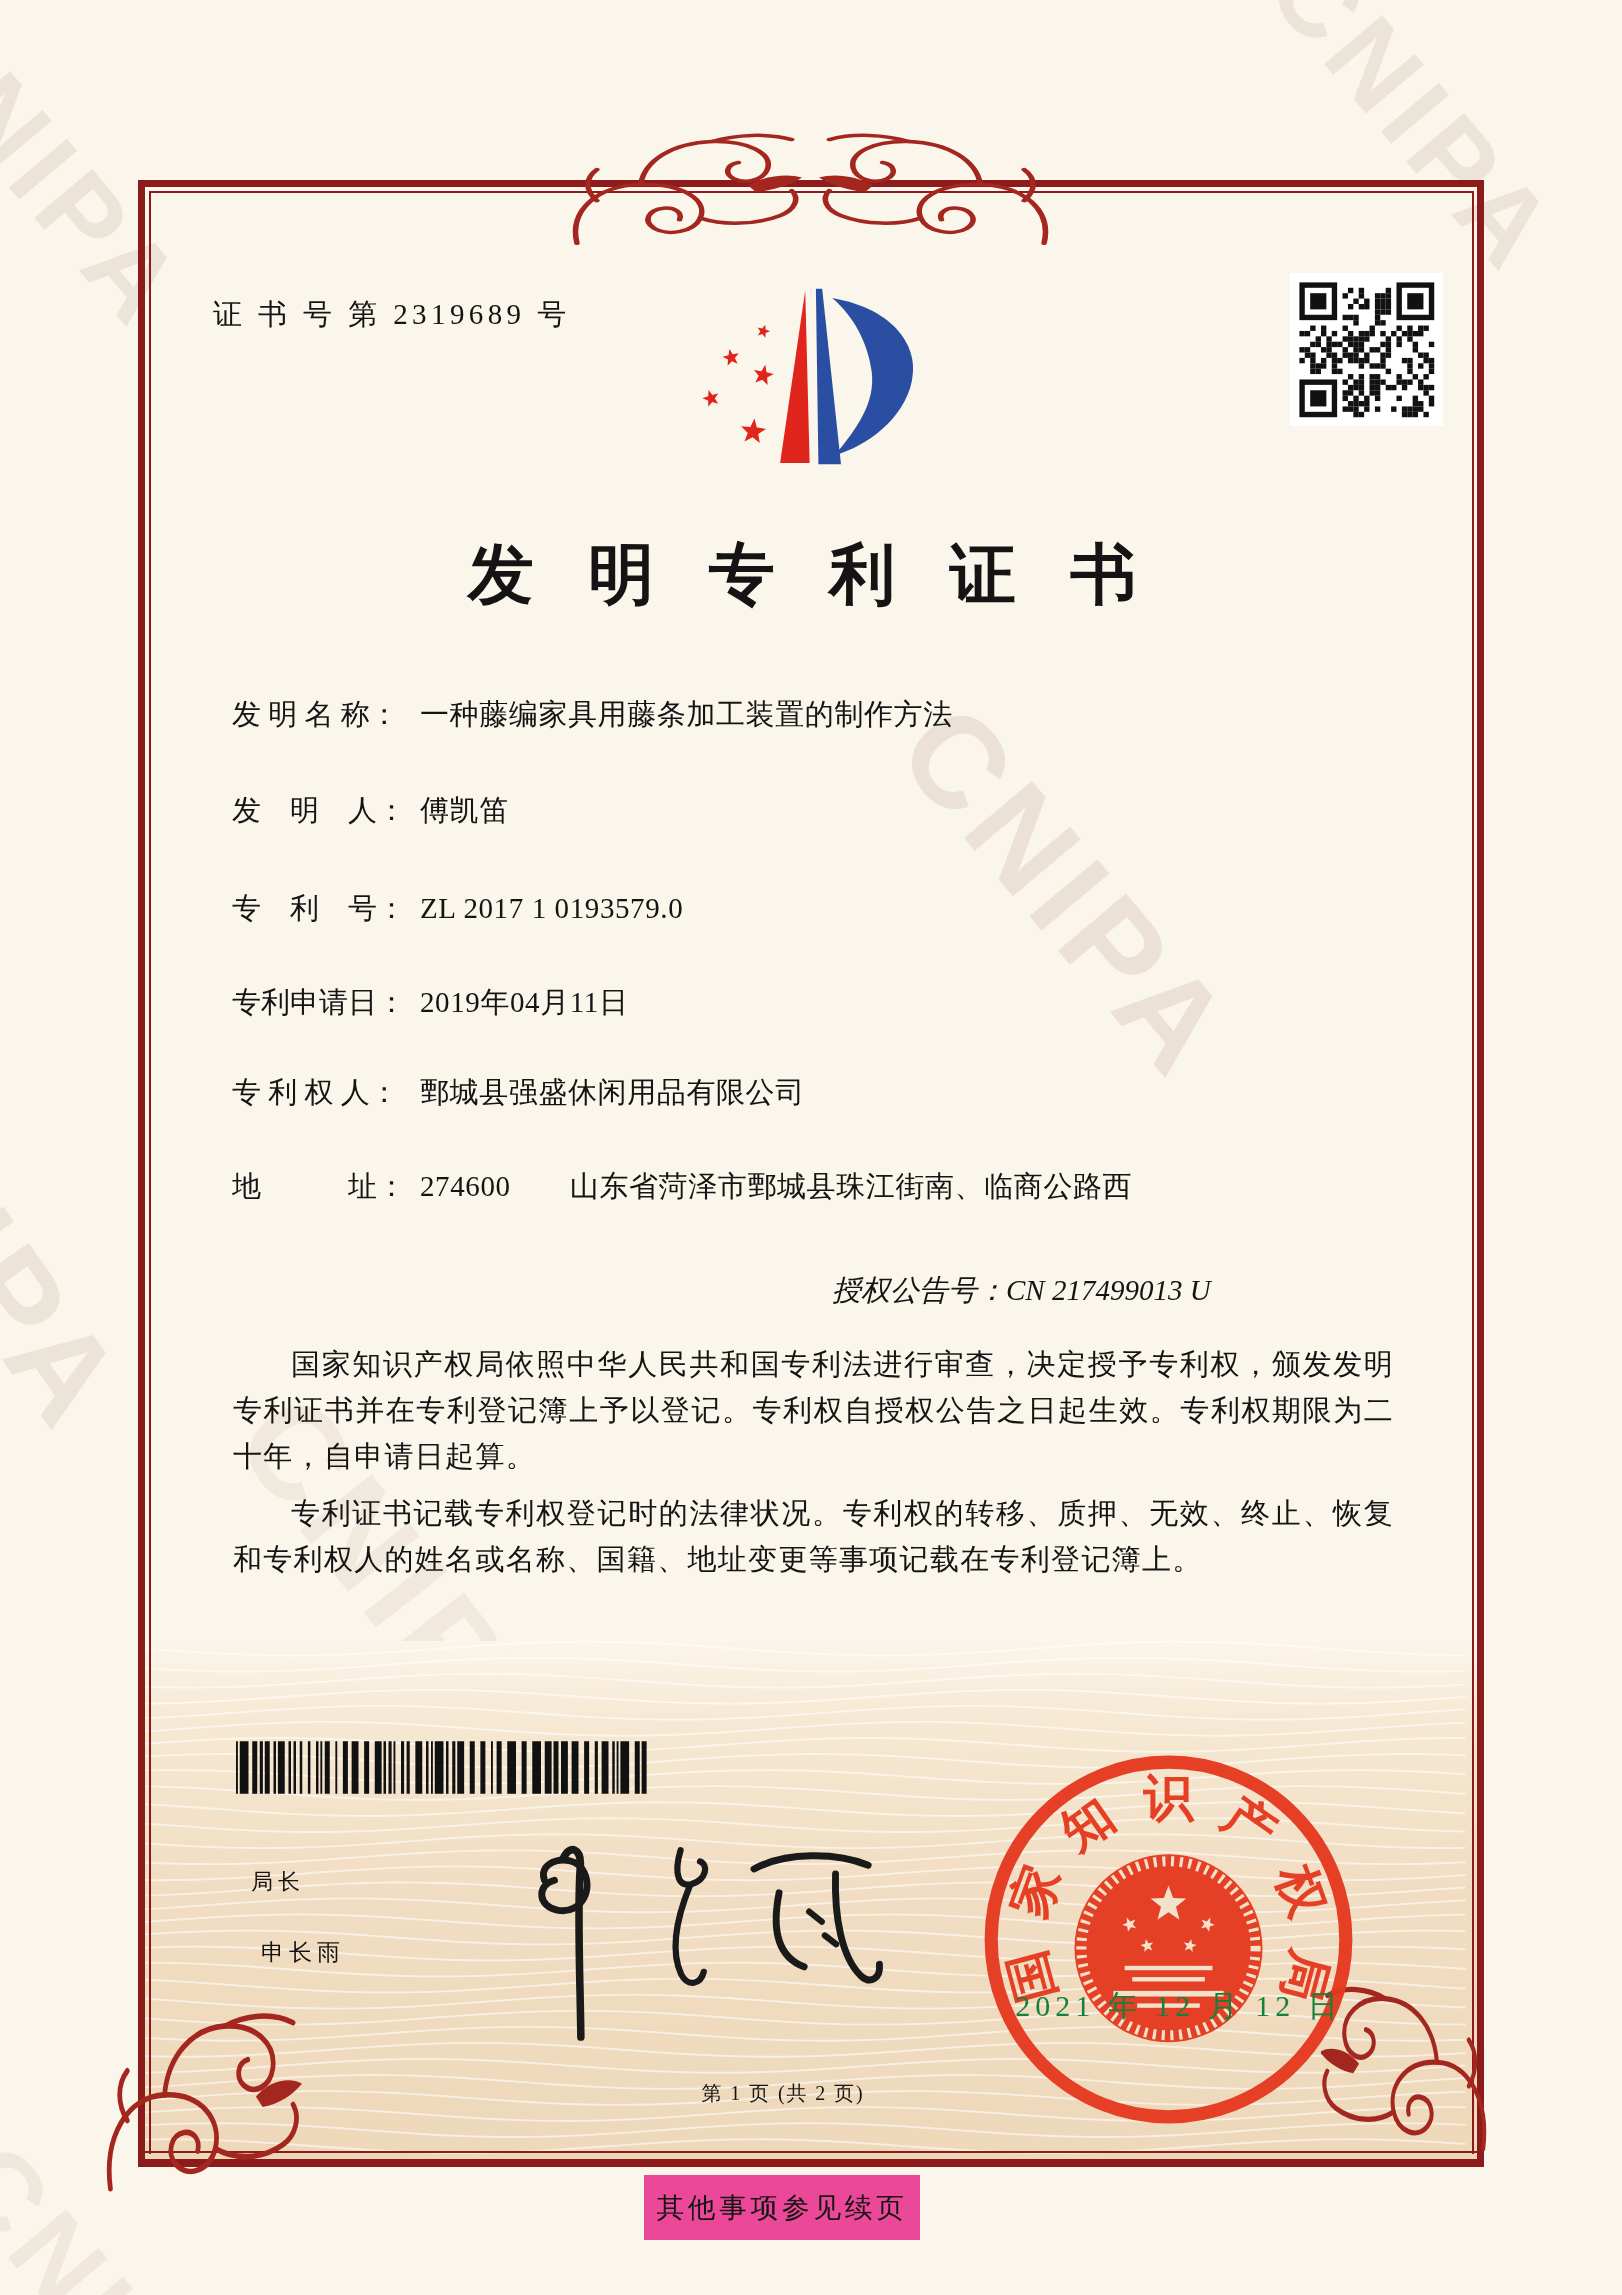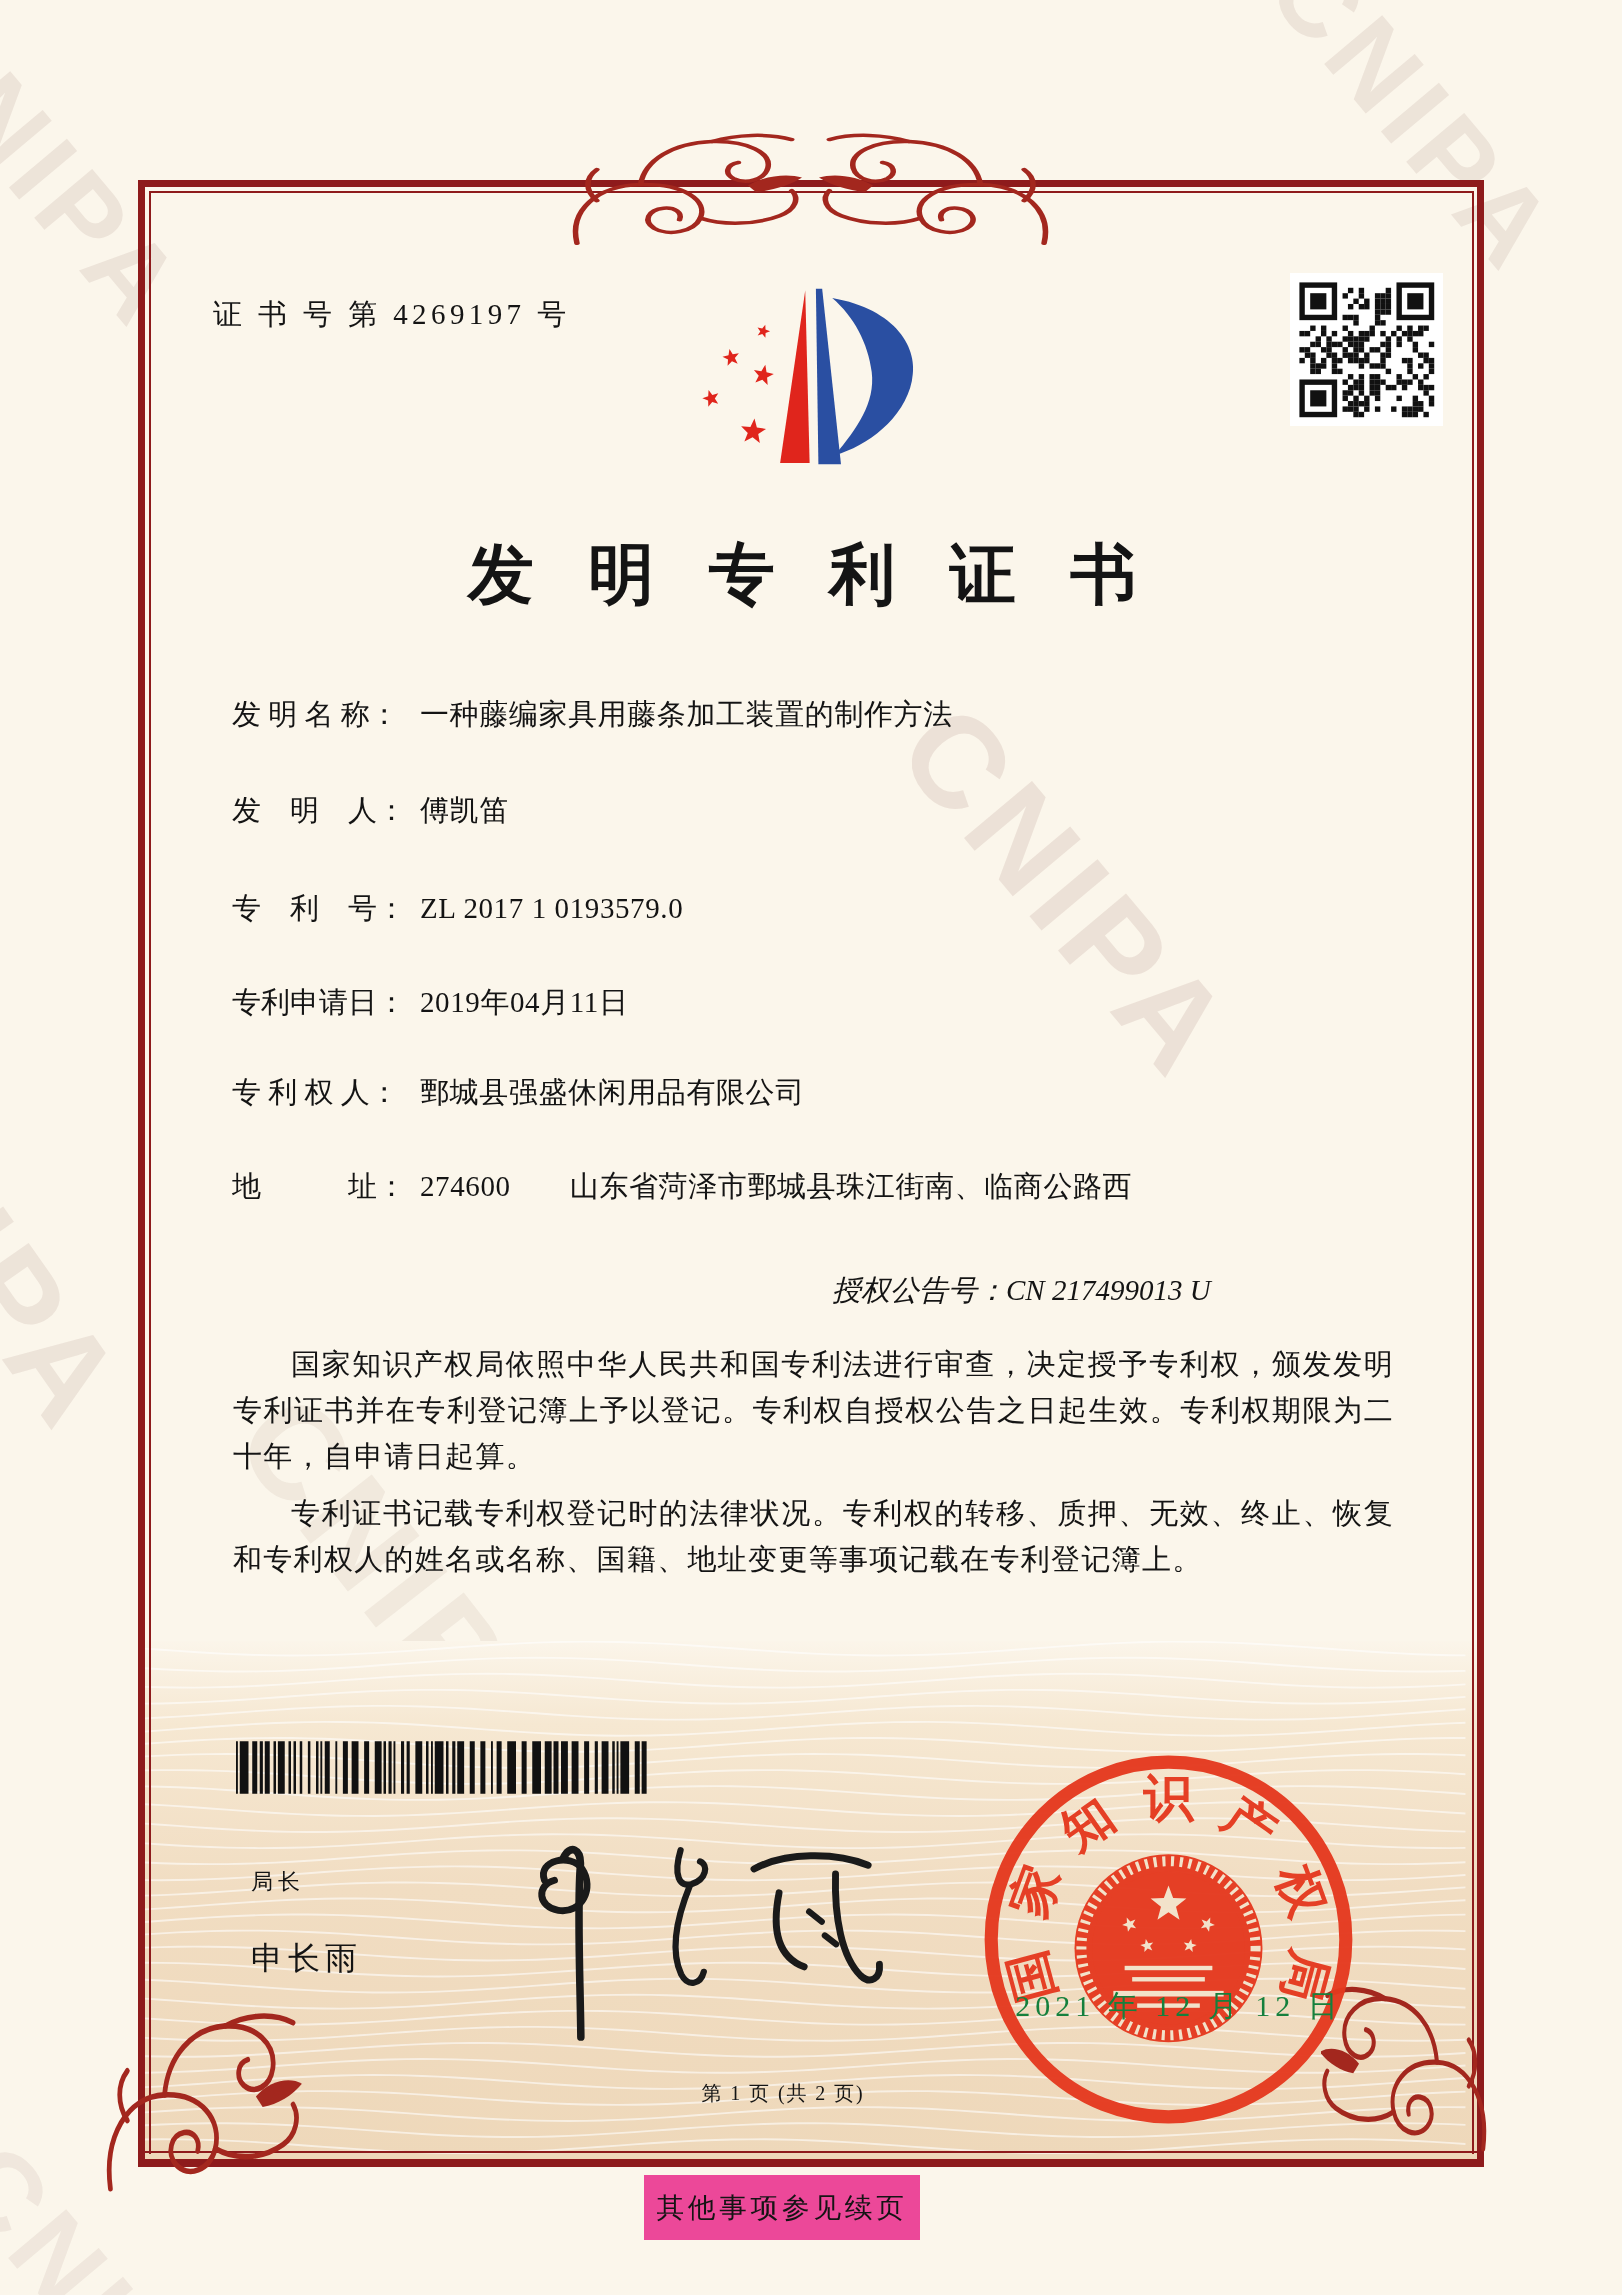--- a/index.html
+++ b/index.html
@@ -35,21 +35,21 @@
   .field{position:absolute;left:232px;font-size:29px;z-index:5;white-space:nowrap;}
   .field .lab{display:inline-block;min-width:188px;}
   .field .val{letter-spacing:0.6px;}
   .field-right{position:absolute;left:832px;font-size:29px;z-index:5;white-space:nowrap;font-style:italic;}
   .body-text{
     position:absolute;left:233px;top:1341px;width:1161px;z-index:5;
     font-size:29px;line-height:46px;text-align:justify;letter-spacing:1.3px;
   }
   .body-text p{margin:0 0 11.3px 0;text-indent:58px;}
   .sig-title{position:absolute;left:251px;top:1867px;font-size:22px;z-index:6;letter-spacing:5px;font-family:Liberation Mono, monospace;}
-  .sig-name{position:absolute;left:251px;top:1937px;font-size:32px;z-index:6;letter-spacing:5px;}
+  .sig-name{position:absolute;left:261px;top:1937px;font-size:23px;z-index:6;letter-spacing:5px;}
   .seal-date{
     position:absolute;left:997px;top:1986px;width:364px;text-align:center;z-index:8;
     font-size:30px;letter-spacing:5px;color:#15803d;
   }
   .page-num{position:absolute;left:639px;top:2080px;width:288px;text-align:center;font-size:20px;letter-spacing:1.9px;z-index:6;}
   .cont-note{
     position:absolute;left:644px;top:2175px;width:276px;height:65px;z-index:6;
     background:#ec4899;text-align:center;font-size:27.6px;line-height:65px;letter-spacing:3.8px;
   }
   svg{display:block;}
@@ -129,21 +129,21 @@
     <use href="#flourish" transform="translate(8,18) scale(1.27,0.80)"></use>
     <use href="#flourish" transform="translate(792,18) scale(-1.27,0.80)"></use>
   </svg>
   <svg class="abs" style="left:94px;top:1975px;z-index:4;" width="213" height="251" viewBox="0 0 340 400">
     <use href="#flourish" transform="translate(10,40) scale(1.08,1.28)"></use>
   </svg>
   <svg class="abs" style="left:1321px;top:1956px;z-index:4;" width="176" height="226" viewBox="0 0 280 360">
     <use href="#flourish" transform="translate(272,30) scale(-0.92,1.18)"></use>
   </svg>
 
-  <div class="cert-no">证 书 号 第 4269197 号</div>
+  <div class="cert-no">证 书 号 第 2319689 号</div>
 
   <svg id="logo-svg" class="abs" style="left:686px;top:273px;z-index:5;" width="251" height="207" viewBox="0 0 400 330">
       <polygon points="190,28 150,303 197,303" fill="#e0251c"></polygon>
       <polygon points="207,25 217,25 247,305 211,305" fill="#2a4fa2"></polygon>
       <path d="M233,40 C335,58 372,120 360,172 C348,232 288,276 238,290 C272,248 302,208 296,158 C290,112 268,70 233,40 Z" fill="#2a4fa2"></path>
       <polygon points="126.3,82.5 126.7,90.2 134.0,92.8 126.8,95.7 126.5,103.4 121.6,97.4 114.2,99.6 118.4,93.1 114.0,86.7 121.5,88.6" fill="#e0251c"></polygon>
       <polygon points="69.2,121.3 74.4,129.7 84.2,128.1 77.8,135.7 82.3,144.5 73.2,140.8 66.2,147.7 66.9,137.9 58.1,133.4 67.7,131.0" fill="#e0251c"></polygon>
       <polygon points="126.4,146.3 128.3,158.2 139.9,161.1 129.2,166.5 130.1,178.5 121.6,170.0 110.5,174.5 115.9,163.8 108.2,154.6 120.0,156.5" fill="#e0251c"></polygon>
       <polygon points="35.9,186.6 41.9,194.4 51.4,191.9 45.9,200.1 51.2,208.4 41.7,205.6 35.5,213.3 35.2,203.4 26.0,199.8 35.3,196.5" fill="#e0251c"></polygon>
       <polygon points="109.1,232.1 112.9,246.4 127.5,248.5 115.1,256.5 117.6,271.1 106.1,261.8 93.0,268.7 98.4,254.9 87.8,244.5 102.6,245.4" fill="#e0251c"></polygon>

